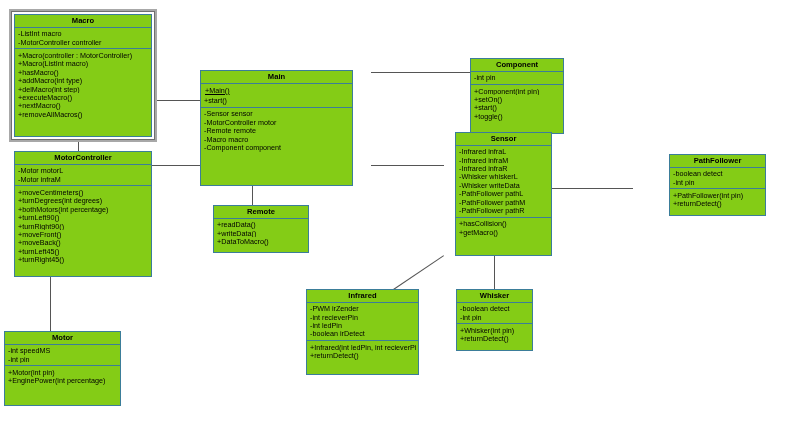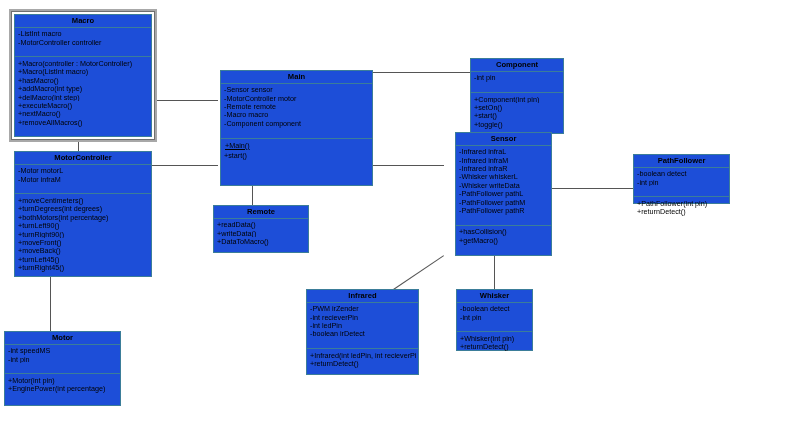--- a/index.html
+++ b/index.html
@@ -27,35 +27,35 @@
   .conn-diag {
     position: absolute;
     transform-origin: 0 0;
     height: 1px;
     background: #555555;
   }
   
   .uml {
     position: absolute;
     box-sizing: border-box;
-    background: #1d4ed8;
+    background: #84cc16;
     border: 1px solid #3B7D99;
     font-size: 7.2px;
     line-height: 1.0;
     color: #000000;
   }
   .uml .title {
     text-align: center;
     font-weight: bold;
     font-size: 7.6px;
     padding: 2px 2px 2px 2px;
     border-bottom: 1px solid #3B7D99;
   }
   .uml .compartment {
-    padding: 2px 1px 10px 2px;
+    padding: 2px 1px 2px 2px;
     border-bottom: 1px solid #3B7D99;
   }
   .uml .compartment:last-child {
     border-bottom: none;
   }
   .uml .row {
     white-space: nowrap;
     padding: 0.6px 0 0.6px 1px;
     overflow: hidden;
   }
@@ -146,32 +146,32 @@
     <div class="compartment">
       <div class="row">-int speedMS</div>
       <div class="row">-int pin</div>
     </div>
     <div class="compartment">
       <div class="row">+Motor(int pin)</div>
       <div class="row">+EnginePower(int percentage)</div>
     </div>
   </div>
 
-  <div class="uml" style="left:220px; top:70px; width:153px; height:116px;">
+  <div class="uml" style="left:200px; top:70px; width:153px; height:116px;">
     <div class="title">Main</div>
+    <div class="compartment">
+      <div class="rowwrap"><span class="row underline">+Main()</span></div>
+      <div class="row">+start()</div>
+    </div>
     <div class="compartment">
       <div class="row">-Sensor sensor</div>
       <div class="row">-MotorController motor</div>
       <div class="row">-Remote remote</div>
       <div class="row">-Macro macro</div>
       <div class="row">-Component component</div>
-    </div>
-    <div class="compartment">
-      <div class="rowwrap"><span class="row underline">+Main()</span></div>
-      <div class="row">+start()</div>
     </div>
   </div>
 
   <div class="uml" style="left:213px; top:205px; width:96px; height:48px;">
     <div class="title">Remote</div>
     <div class="compartment">
       <div class="row">+readData()</div>
       <div class="row">+writeData()</div>
       <div class="row">+DataToMacro()</div>
     </div>
@@ -201,21 +201,21 @@
       <div class="row">-PathFollower pathL</div>
       <div class="row">-PathFollower pathM</div>
       <div class="row">-PathFollower pathR</div>
     </div>
     <div class="compartment">
       <div class="row">+hasCollision()</div>
       <div class="row">+getMacro()</div>
     </div>
   </div>
 
-  <div class="uml" style="left:633px; top:154px; width:97px; height:50px;">
+  <div class="uml" style="left:669px; top:154px; width:97px; height:62px;">
     <div class="title">PathFollower</div>
     <div class="compartment">
       <div class="row">-boolean detect</div>
       <div class="row">-int pin</div>
     </div>
     <div class="compartment">
       <div class="row">+PathFollower(int pin)</div>
       <div class="row">+returnDetect()</div>
     </div>
   </div>

